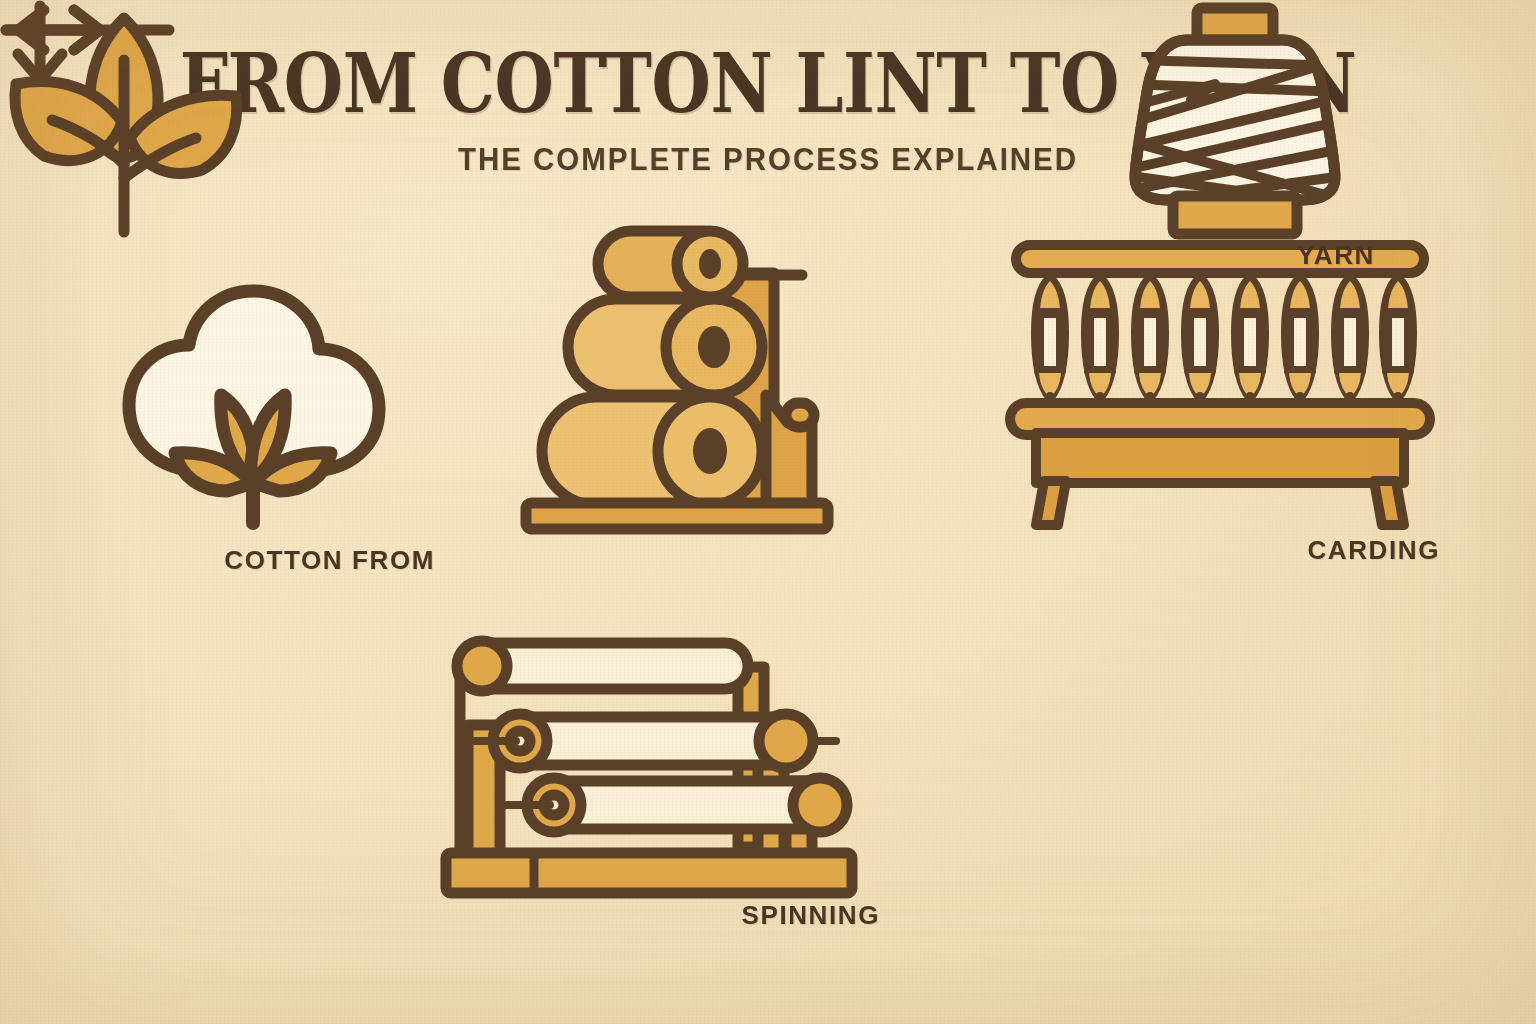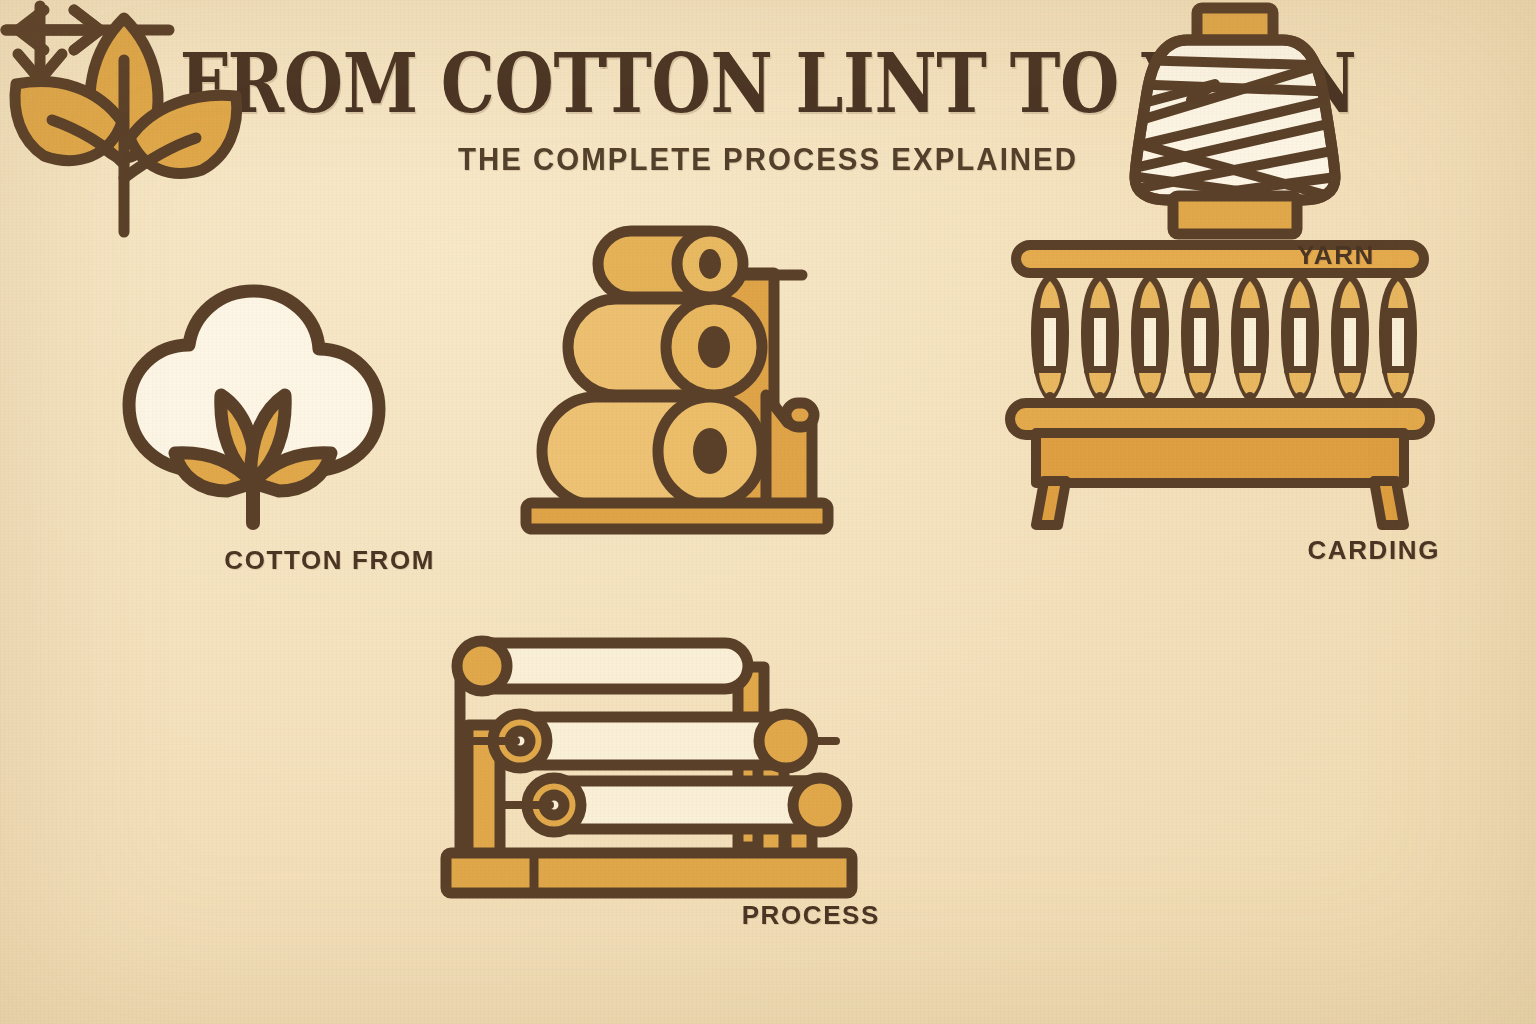--- a/index.html
+++ b/index.html
@@ -379,21 +379,21 @@
         <rect x="100" y="156" width="304" height="48" rx="24" fill="#faf0d8"></rect>
         <circle cx="124" cy="180" r="27" fill="#e0a84a"></circle>
         <circle cx="124" cy="180" r="10" fill="#faf0d8"></circle>
         <circle cx="390" cy="180" r="27" fill="#e0a84a"></circle>
         <path d="M72 180 L120 180" fill="none" stroke-width="8"></path>
 
         <rect x="16" y="228" width="406" height="40" rx="5" fill="#e0a84a"></rect>
         <path d="M104 230 L104 266" fill="none" stroke-width="9"></path>
       </g>
     </svg>
-    <div class="stage-label" id="label-drawing">PROCESS</div>
+    <div class="stage-label" id="label-drawing">SPINNING</div>
   </div>
 
   <div class="stage" id="stage-leaf">
     <svg class="stage-art" width="270" height="250" viewBox="0 0 270 250">
       <g stroke="#5a4029" stroke-width="11" stroke-linecap="round" stroke-linejoin="round">
 
         <path d="M124 18 C 158 52 166 100 150 140 C 134 164 114 164 98 140 C 82 100 90 52 124 18 Z" fill="#e0a84a"></path>
 
         <path d="M16 84 C 58 76 98 88 122 122 C 110 156 78 168 44 156 C 20 140 12 112 16 84 Z" fill="#e0a84a"></path>
 

